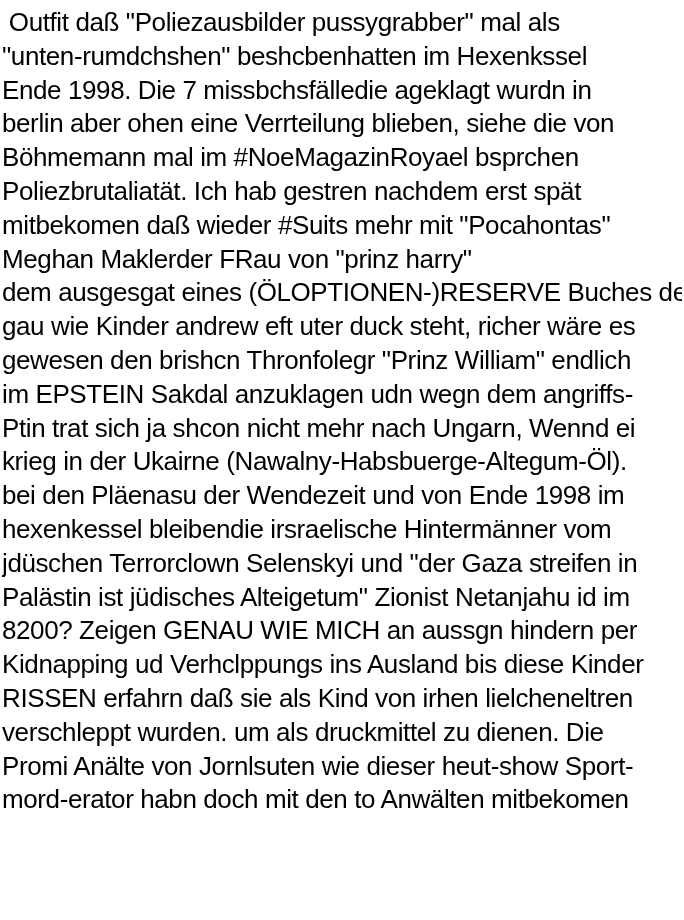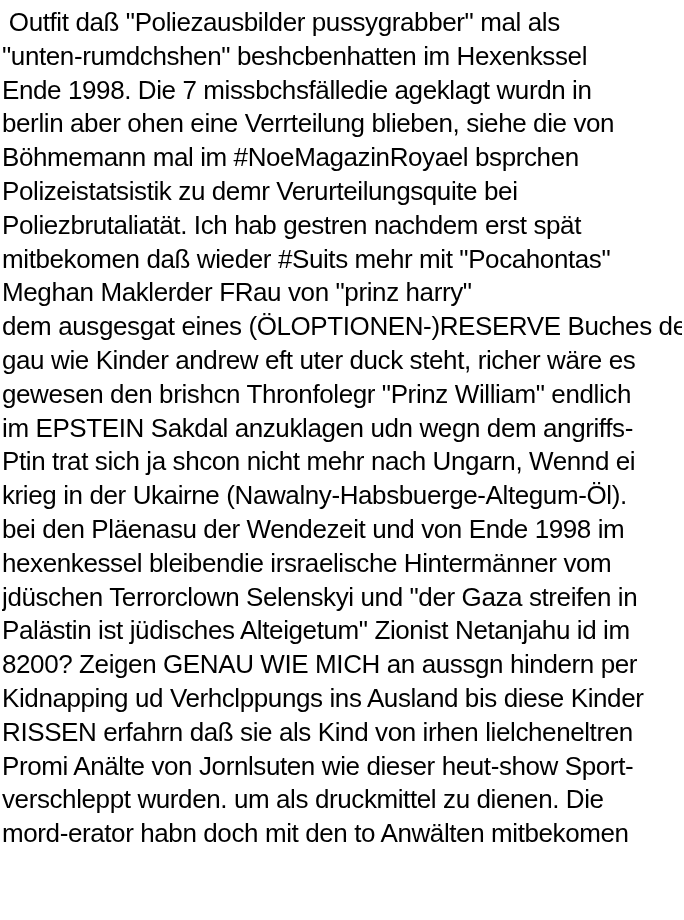--- a/index.html
+++ b/index.html
@@ -33,34 +33,33 @@
 </head>
 <body>
 
 <div class="page">
   <div class="text-block">
     <div class="line"> Outfit daß "Poliezausbilder pussygrabber" mal als</div>
     <div class="line">"unten-rumdchshen" beshcbenhatten im Hexenkssel</div>
     <div class="line">Ende 1998. Die 7 missbchsfälledie ageklagt wurdn in</div>
     <div class="line">berlin aber ohen eine Verrteilung blieben, siehe die von</div>
     <div class="line">Böhmemann mal im #NoeMagazinRoyael bsprchen</div>
-    <div class="line">Polizeistatsistik zu demr Verurteilungsquite bei</div>
     <div class="line">Poliezbrutaliatät. Ich hab gestren nachdem erst spät</div>
     <div class="line">mitbekomen daß wieder #Suits mehr mit "Pocahontas"</div>
     <div class="line">Meghan Maklerder FRau von "prinz harry"</div>
     <div class="line">dem ausgesgat eines (ÖLOPTIONEN-)RESERVE Buches der</div>
     <div class="line">gau wie Kinder andrew eft uter duck steht, richer wäre es</div>
     <div class="line">gewesen den brishcn Thronfolegr "Prinz William" endlich</div>
     <div class="line">im EPSTEIN Sakdal anzuklagen udn wegn dem angriffs-</div>
     <div class="line">Ptin trat sich ja shcon nicht mehr nach Ungarn, Wennd ei</div>
     <div class="line">krieg in der Ukairne (Nawalny-Habsbuerge-Altegum-Öl).</div>
     <div class="line">bei den Pläenasu der Wendezeit und von Ende 1998 im</div>
     <div class="line">hexenkessel bleibendie irsraelische Hintermänner vom</div>
     <div class="line">jdüschen Terrorclown Selenskyi und "der Gaza streifen in</div>
     <div class="line">Palästin ist jüdisches Alteigetum" Zionist Netanjahu id im</div>
     <div class="line">8200? Zeigen GENAU WIE MICH an aussgn hindern per</div>
     <div class="line">Kidnapping ud Verhclppungs ins Ausland bis diese Kinder</div>
     <div class="line">RISSEN erfahrn daß sie als Kind von irhen lielcheneltren</div>
+    <div class="line">verschleppt wurden. um als druckmittel zu dienen. Die</div>
     <div class="line">Promi Anälte von Jornlsuten wie dieser heut-show Sport-</div>
-    <div class="line">verschleppt wurden. um als druckmittel zu dienen. Die</div>
     <div class="line">mord-erator habn doch mit den to Anwälten mitbekomen</div>
   </div>
 </div>
 
 </body></html>

